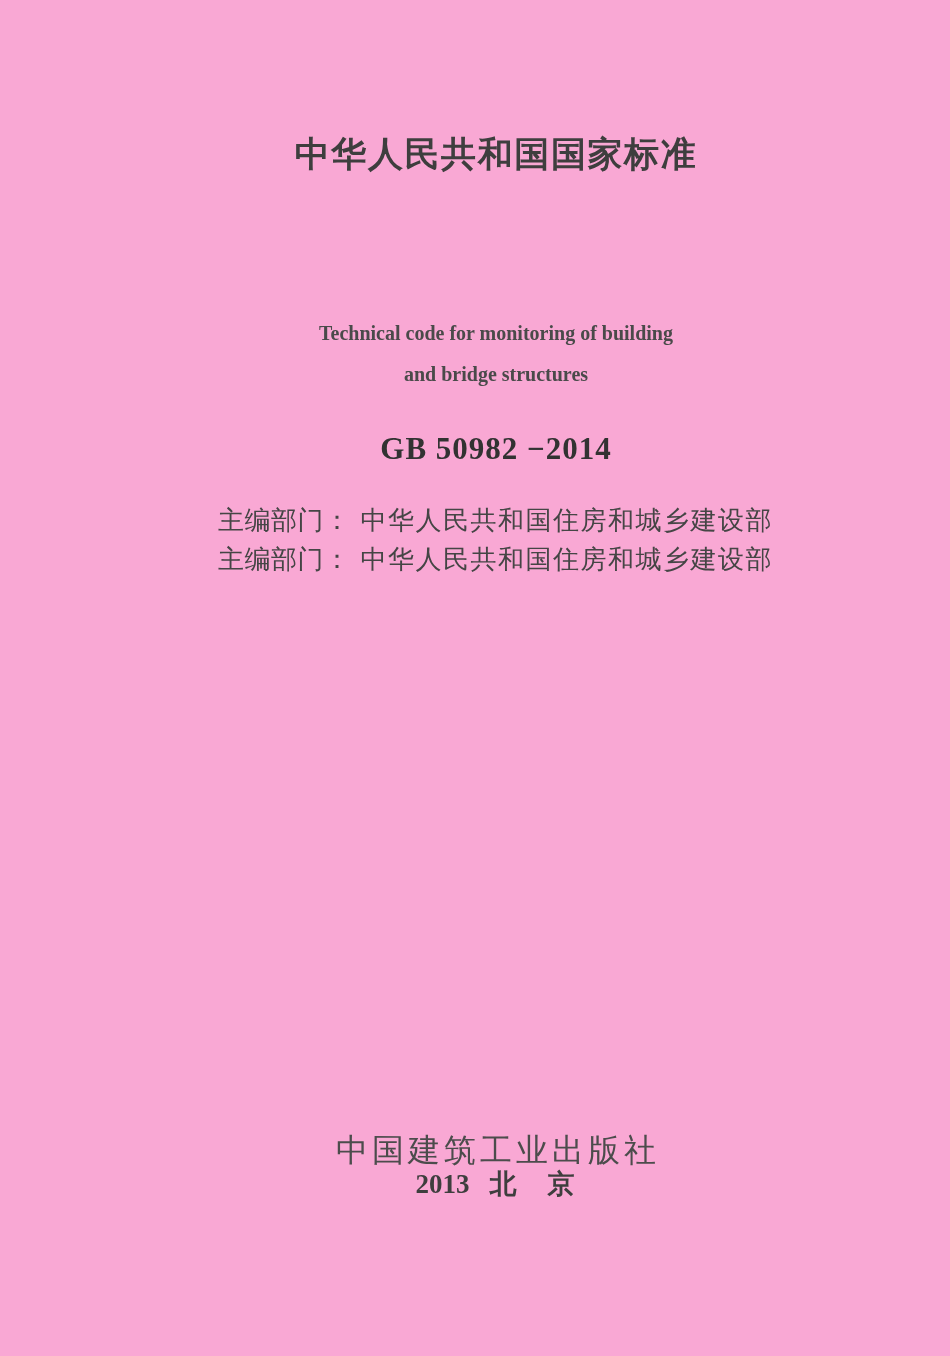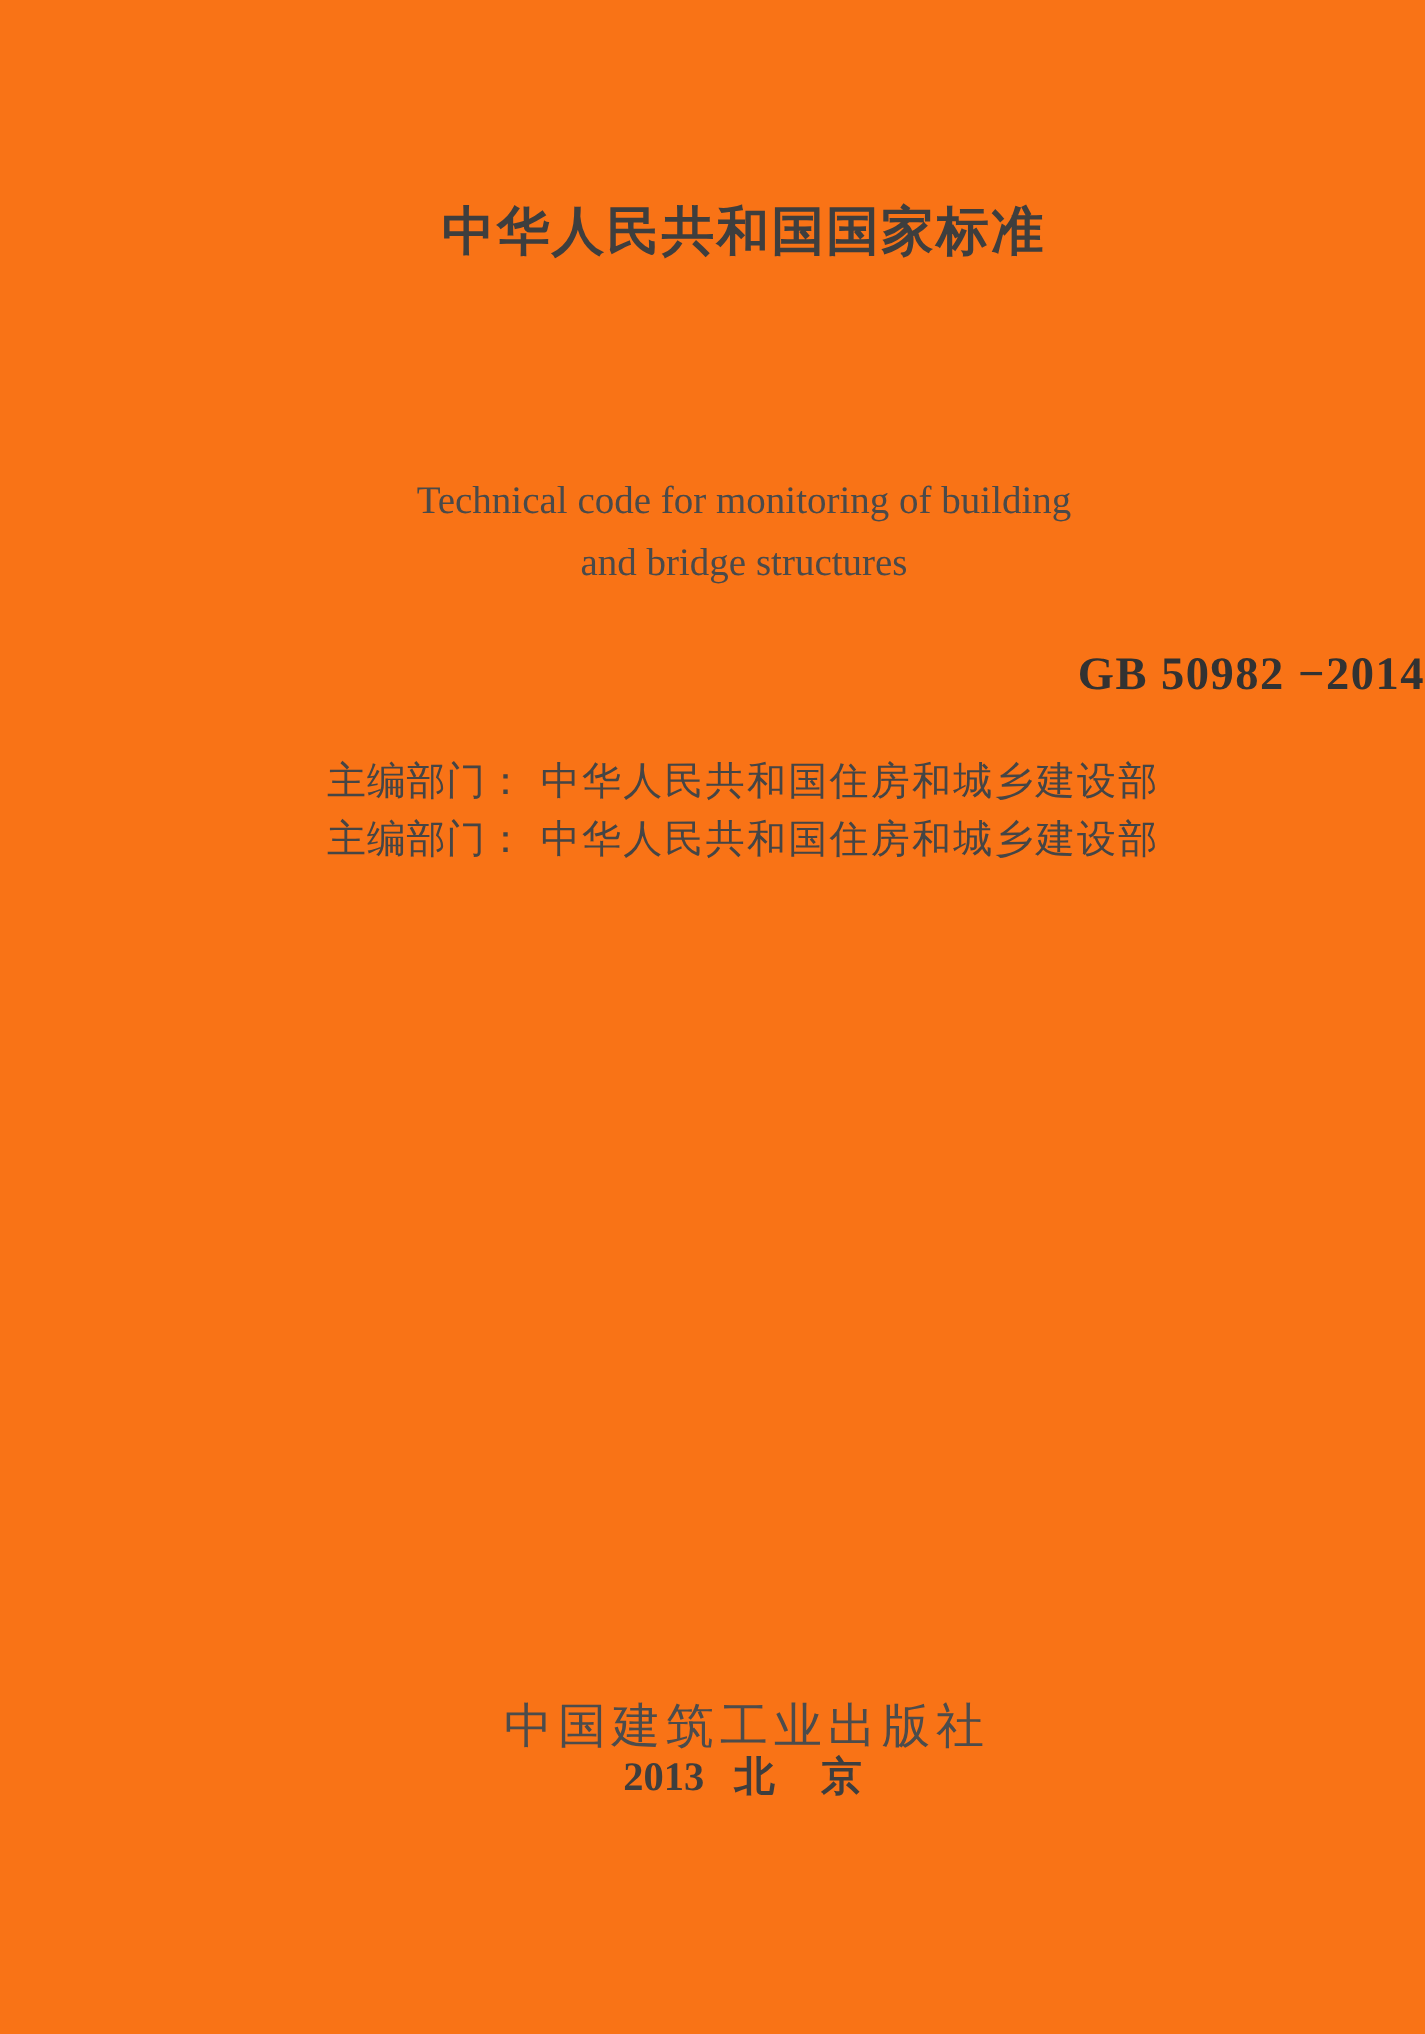--- a/index.html
+++ b/index.html
@@ -6,21 +6,21 @@
   html, body {
     width: 950px;
     height: 1356px;
     background: #ffffff;
     font-family: "Liberation Serif", serif;
   }
   .page {
     position: relative;
     width: 950px;
     height: 1356px;
-    background: #f97316;
+    background: #f9a8d4;
     overflow: hidden;
   }
   
   .centered {
     position: absolute;
     left: 42px;
     right: 0;
     text-align: center;
     white-space: nowrap;
   }
@@ -34,31 +34,31 @@
   }
   .title-zh {
     top: 237px;
     font-size: 44px;
     letter-spacing: 1.3px;
     color: #474747;
     font-weight: 500;
   }
   .title-en {
     top: 313px;
-    font-size: 26px;
+    font-size: 20px;
     line-height: 41px;
     color: #4a4a4a;
+    font-weight: bold;
   }
   .std-code {
     top: 431px;
     font-weight: 700;
     font-size: 31px;
     letter-spacing: 1px;
     color: #323232;
-    text-align: right;
   }
   .info-block {
     position: absolute;
     top: 501px;
     left: 218px;
     color: #454545;
     font-size: 26px;
   }
   .info-row {
     height: 39px;

